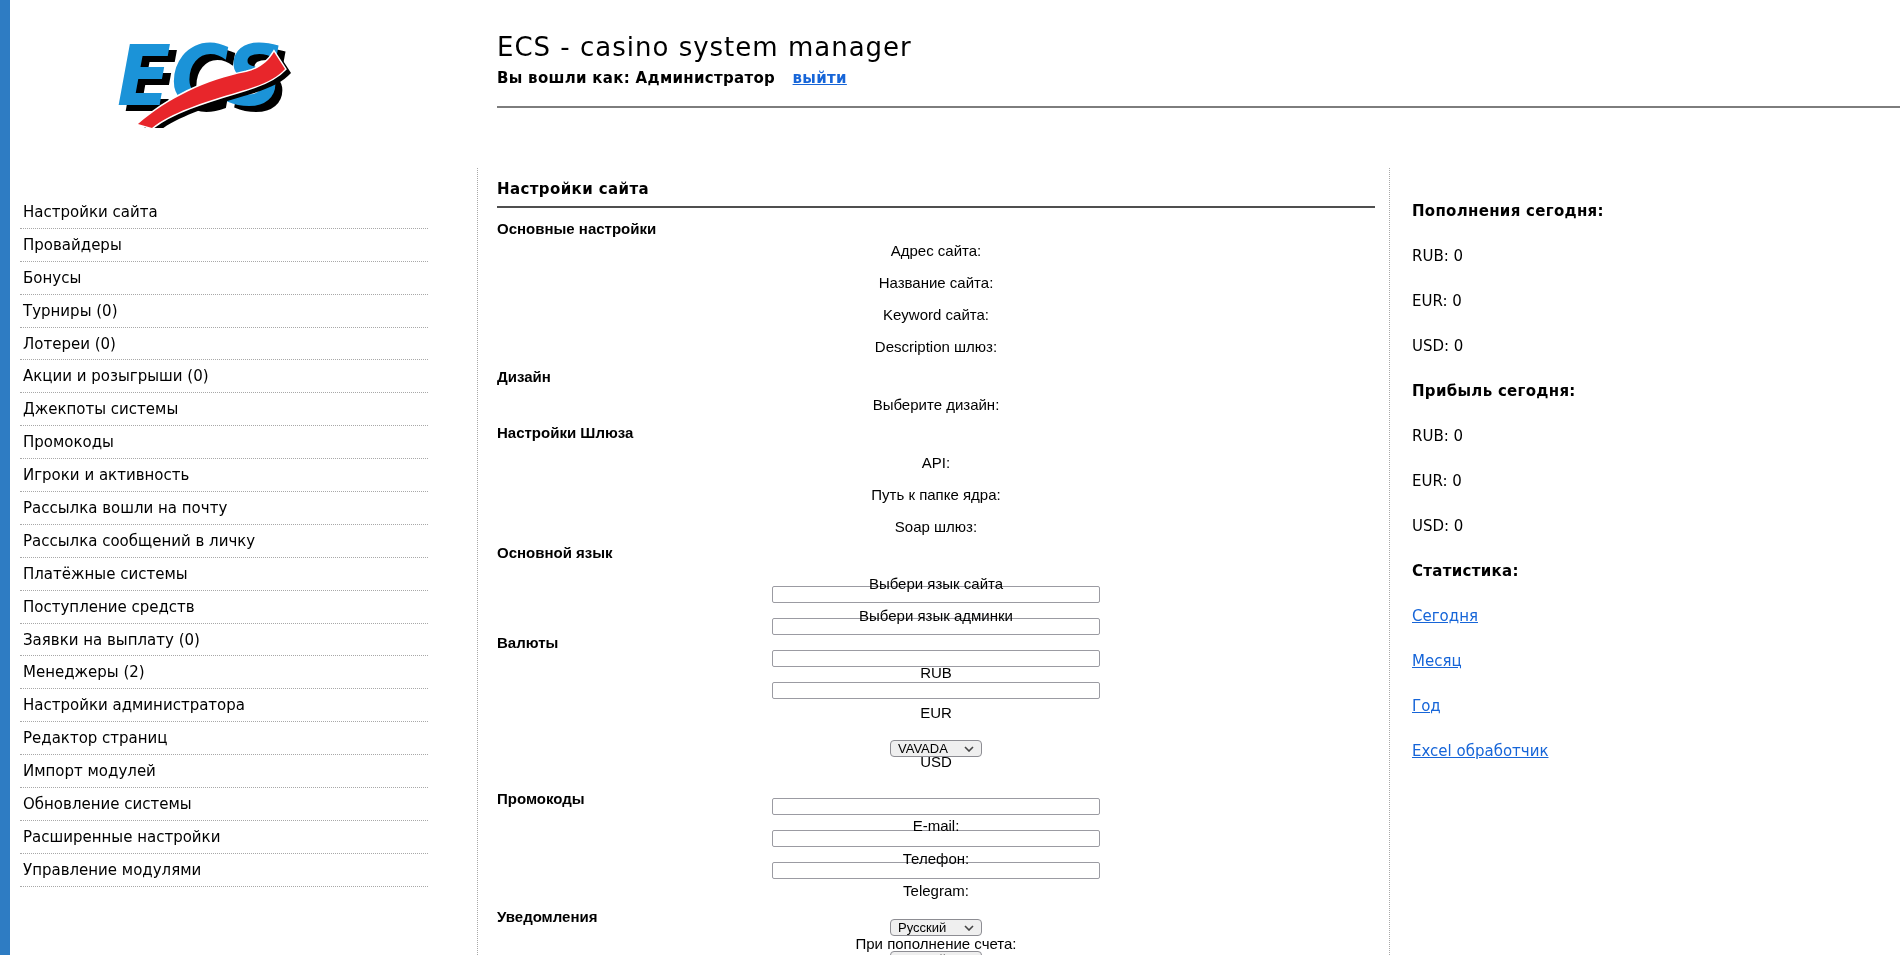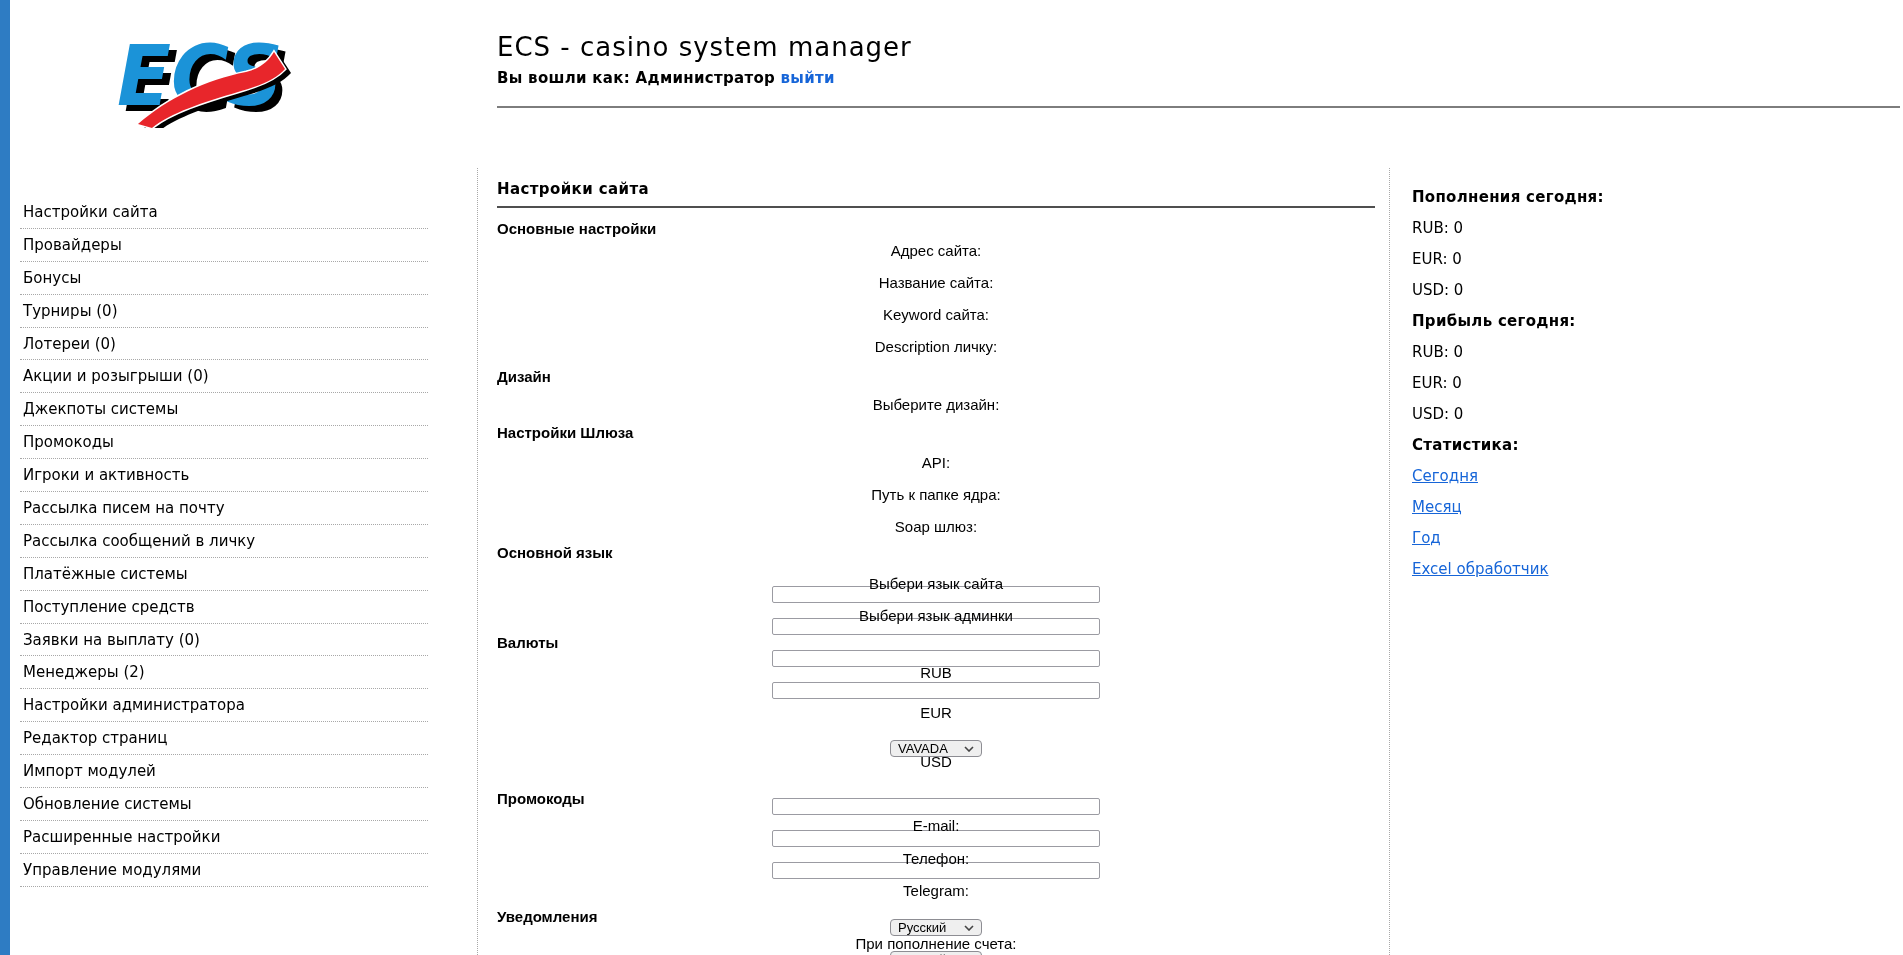--- a/index.html
+++ b/index.html
@@ -11,21 +11,21 @@
   
   .edge-bar { position:absolute; left:0; top:0; width:10px; height:955px; background:#2e7cc3; }
 
   
   .logo { position:absolute; left:112px; top:14px; width:180px; height:114px; }
   .header-text { position:absolute; left:497px; top:32px; }
   h1.app-title { font-family:"DejaVu Sans", sans-serif; font-size:26px; font-weight:normal;
                  letter-spacing:1px; line-height:30px; }
   .login-line { font-family:"DejaVu Sans", sans-serif; font-size:15px; font-weight:bold;
                 margin-top:7px; letter-spacing:0.3px; }
-  a.logout { color:#1665d8; cursor:pointer; }
+  a.logout { color:#1665d8; text-decoration:underline; cursor:pointer;margin-left:12px; }
   .header-rule { position:absolute; left:497px; top:106px; width:1403px; height:0;
                  border-top:2px solid #7d7d7d; }
 
   
   .vdiv { position:absolute; top:168px; height:787px; width:0; border-left:1px dotted #a8a8a8; }
   .vdiv-left  { left:477px; }
   .vdiv-right { left:1389px; }
 
   
   .sidebar { position:absolute; left:20px; top:196px; width:408px; }
@@ -57,21 +57,21 @@
             padding:0 7px; font-size:13px; cursor:pointer; }
   .select.w92 { width:92px; }
   .select.w64 { width:64px; }
   .select svg { flex:0 0 auto; margin-left:6px; }
 
   input.cbx { width:15px; height:15px; accent-color:#1a73e8; margin-left:8px; cursor:pointer; }
 
   
   .stats { position:absolute; left:1412px; top:181px; width:470px;
            font-family:"DejaVu Sans", sans-serif; font-size:15px; }
-  .stat-line { height:31px; display:flex; align-items:center; white-space:nowrap; }
+  .stat-line { height:31px; display:flex; align-items:center; white-space:nowrap;margin-top:14px; }
   .stat-line.bold { font-weight:bold; letter-spacing:0.3px; }
   a.slink { color:#1665d8; text-decoration:underline; cursor:pointer; }
 </style>
 </head>
 <body>
 
 <div class="edge-bar"></div>
 
 <div class="logo">
   <svg width="180" height="114" viewBox="0 0 180 114">
@@ -99,21 +99,21 @@
 <nav class="sidebar">
   <div class="side-item comic">Настройки сайта</div>
   <div class="side-item comic">Провайдеры</div>
   <div class="side-item comic">Бонусы</div>
   <div class="side-item comic">Турниры (0)</div>
   <div class="side-item comic">Лотереи (0)</div>
   <div class="side-item comic">Акции и розыгрыши (0)</div>
   <div class="side-item comic">Джекпоты системы</div>
   <div class="side-item comic">Промокоды</div>
   <div class="side-item comic">Игроки и активность</div>
-  <div class="side-item comic">Рассылка писем на почту</div>
+  <div class="side-item comic">Рассылка вошли на почту</div>
   <div class="side-item comic">Рассылка сообщений в личку</div>
   <div class="side-item comic">Платёжные системы</div>
   <div class="side-item comic">Поступление средств</div>
   <div class="side-item comic">Заявки на выплату (0)</div>
   <div class="side-item comic">Менеджеры (2)</div>
   <div class="side-item comic">Настройки администратора</div>
   <div class="side-item comic">Редактор страниц</div>
   <div class="side-item comic">Импорт модулей</div>
   <div class="side-item comic">Обновление системы</div>
   <div class="side-item comic">Расширенные настройки</div>
@@ -134,21 +134,21 @@
   </div>
   <div class="frow" style="top:274px">
     <label class="flabel">Название сайта:</label>
     <input type="text" class="tin long" value="" style="">
   </div>
   <div class="frow" style="top:306px">
     <label class="flabel">Keyword сайта:</label>
     <input type="text" class="tin long" value="" style="">
   </div>
   <div class="frow" style="top:338px">
-    <label class="flabel">Description личку:</label>
+    <label class="flabel">Description шлюз:</label>
     <input type="text" class="tin long" value="" style="">
   </div>
 
   <div class="srow" style="top:368px">
       <span>Дизайн</span>
     </div>
 
   <div class="frow" style="top:396px">
     <label class="flabel">Выберите дизайн:</label>
     <div class="select w92">

